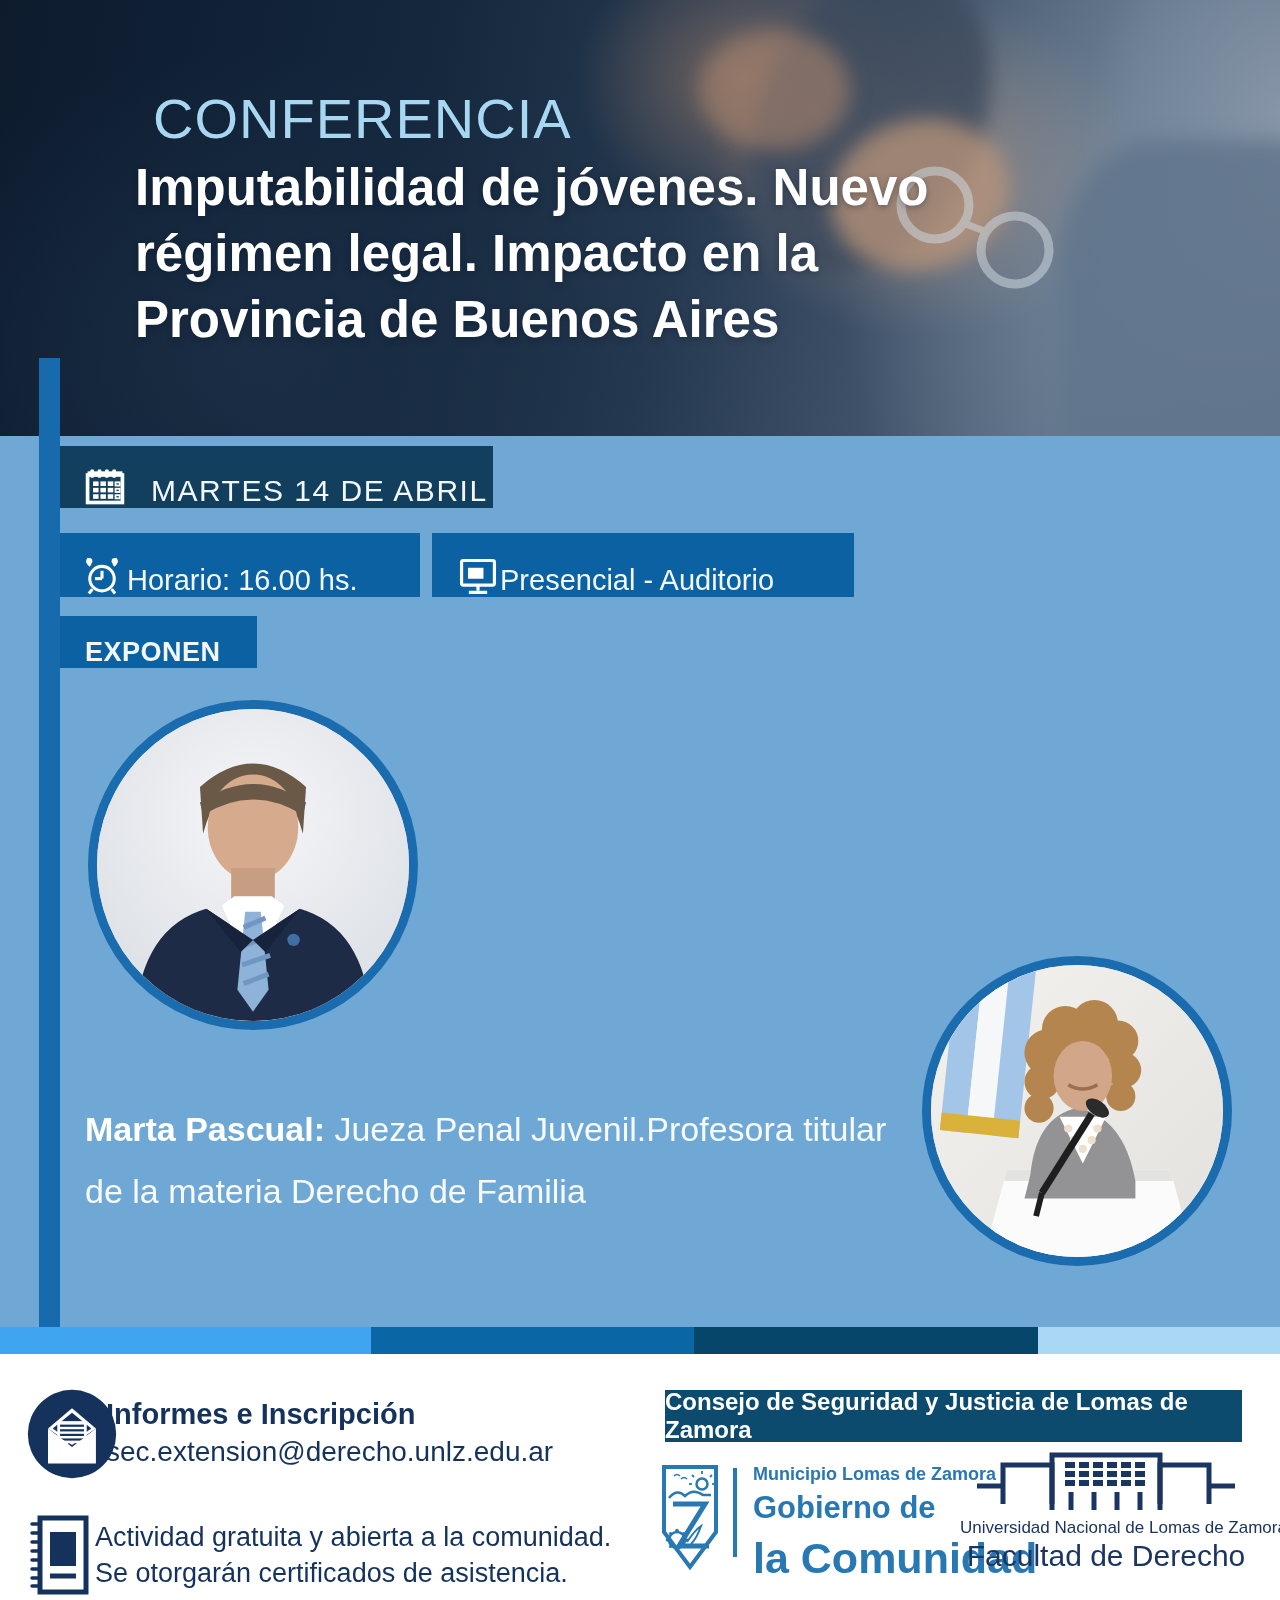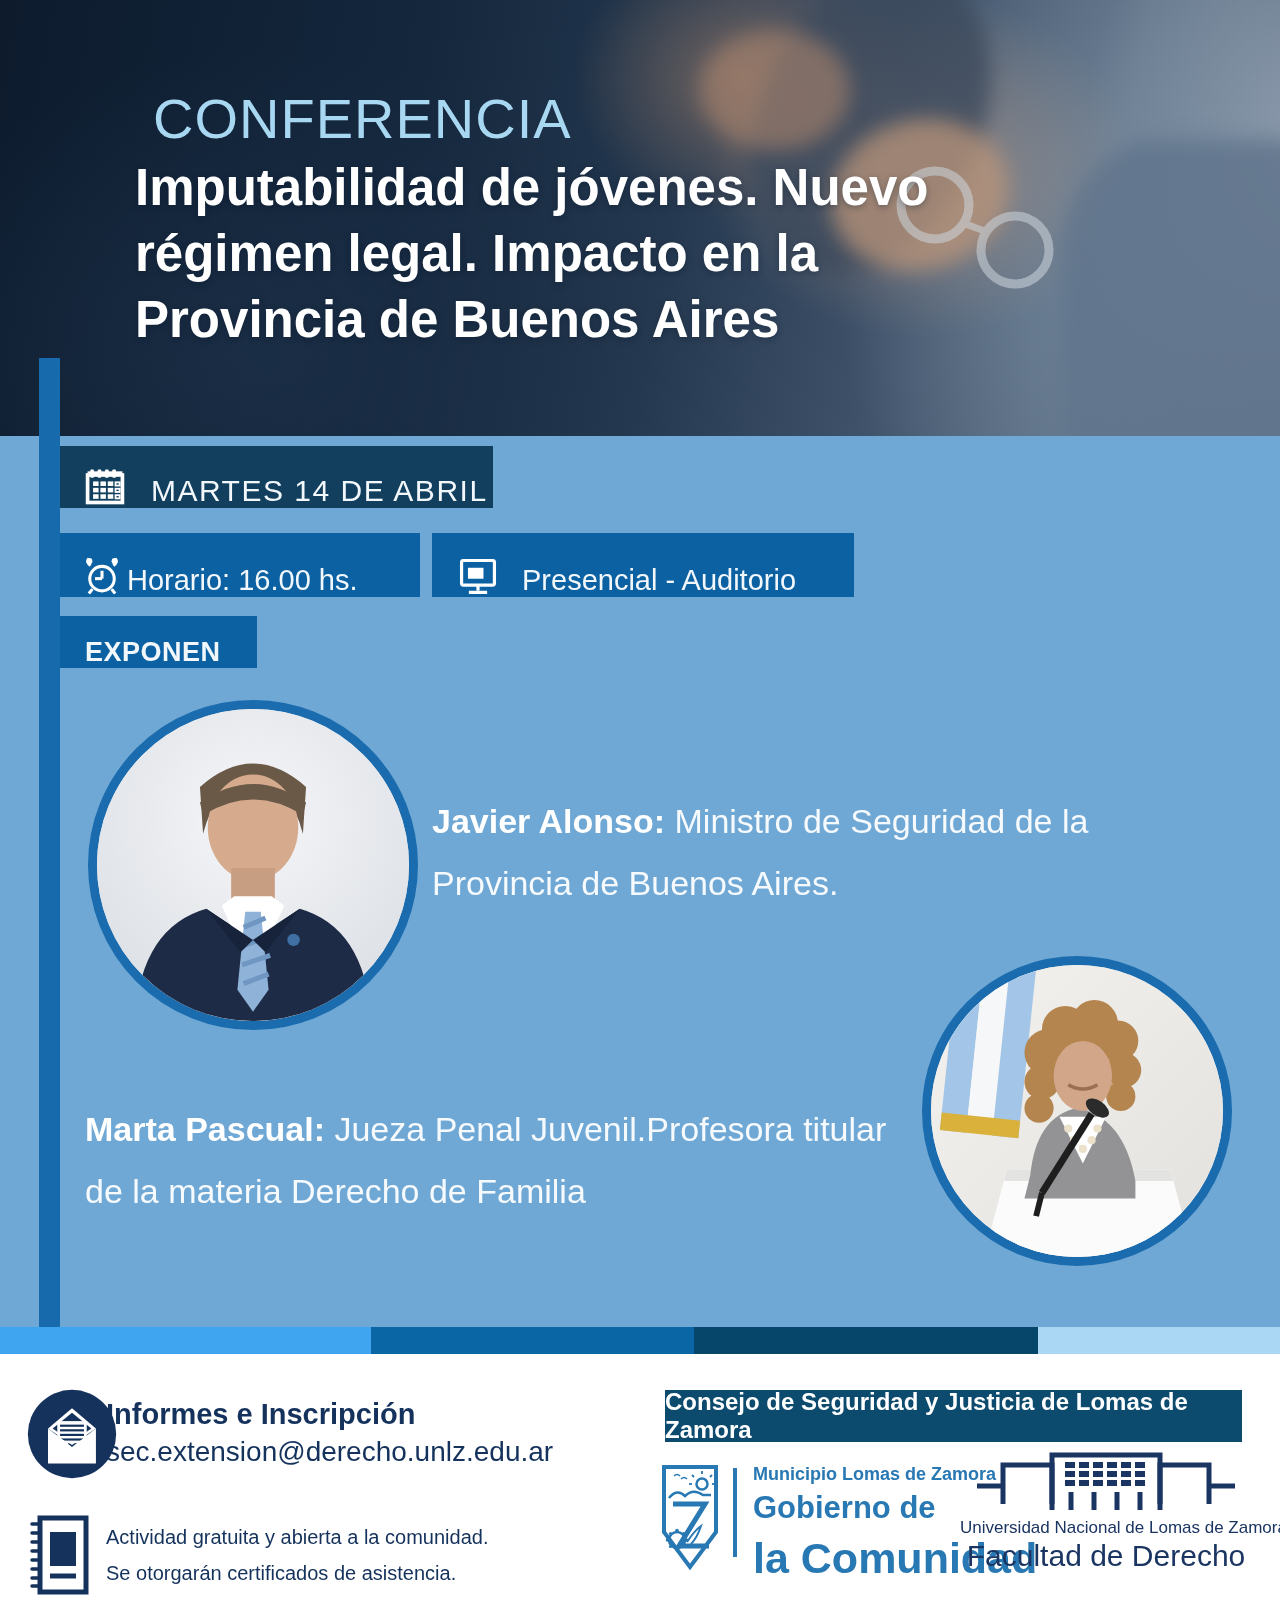--- a/index.html
+++ b/index.html
@@ -27,21 +27,21 @@
 
   
   .stripe{position:absolute;left:39px;top:358px;width:21px;height:969px;background:#176BAC;z-index:3;}
   .bar{position:absolute;display:flex;align-items:flex-end;color:#F2F7FC;z-index:2;}
   .bar .ic{flex:0 0 auto;display:flex;align-items:center;justify-content:center;}
   .date-bar{left:57px;top:446px;width:436px;height:62px;background:#123F5D;padding-left:26px;box-sizing:border-box;
             font-size:30px;letter-spacing:1.5px;gap:24px;}
   .time-bar{left:57px;top:533px;width:363px;height:64px;background:#0B61A1;padding-left:24px;box-sizing:border-box;
             font-size:29px;gap:4px;}
   .mode-bar{left:432px;top:533px;width:422px;height:64px;background:#0B61A1;padding-left:24px;box-sizing:border-box;
-            font-size:29px;gap:22px;}
+            font-size:29px;}
   .exponen{left:57px;top:616px;width:200px;height:52px;background:#0B61A1;padding-left:28px;box-sizing:border-box;
            font-size:27px;font-weight:bold;letter-spacing:.5px;}
 
   
   .avatar{position:absolute;border-radius:50%;border:9px solid #1A6CAE;overflow:hidden;background:#e8eaee;z-index:2;}
   .avatar svg{display:block;width:100%;height:100%;}
   .avatar1{left:88px;top:700px;width:312px;height:312px;}
   .avatar2{left:922px;top:956px;width:292px;height:292px;}
   .speaker{position:absolute;color:#F6FAFD;font-size:34px;line-height:62px;z-index:2;}
   .speaker .name{font-weight:bold;color:#FFFFFF;}
@@ -54,21 +54,21 @@
   .band .s2{width:323px;background:#0A66A4;}
   .band .s3{width:344px;background:#06466B;}
   .band .s4{width:242px;background:#A9D7F4;}
 
   
   .footer{position:absolute;left:0;top:1354px;width:1280px;height:246px;background:#FFFFFF;z-index:2;}
   .mail-badge{position:absolute;left:26px;top:34px;width:92px;height:92px;}
   .contact-head{position:absolute;left:106px;top:44px;font-size:29px;font-weight:bold;color:#14325C;}
   .contact-email{position:absolute;left:106px;top:82px;font-size:28px;color:#14325C;}
   .note-icon{position:absolute;left:28px;top:160px;}
-  .note{position:absolute;left:106px;top:165px;font-size:20px;line-height:36px;color:#14325C;white-space:pre-line;}
+  .note{position:absolute;left:95px;top:165px;font-size:27px;line-height:36px;color:#14325C;white-space:pre-line;}
   .council{position:absolute;left:665px;top:36px;width:577px;height:52px;background:#0c4a6e;color:#FFFFFF;
            display:flex;align-items:center;justify-content:center;font-size:24px;font-weight:bold;}
   .muni{position:absolute;left:661px;top:110px;display:flex;align-items:stretch;}
   .muni-shield{flex:0 0 auto;margin-right:14px;}
   .muni-div{width:4px;background:#2878B3;margin:4px 16px 18px 0;}
   .muni-text{color:#2878B3;}
   .muni-l1{font-size:18px;font-weight:bold;margin-top:0px;}
   .muni-l2{font-size:31px;font-weight:bold;line-height:33px;margin-top:6px;}
   .muni-l3{font-size:43px;font-weight:bold;line-height:33px;margin-top:18px;}
   .uni{position:absolute;left:960px;top:98px;width:292px;text-align:center;color:#1B3562;}
@@ -183,24 +183,20 @@
       <path d="M12 100 Q14 70 35 64 L50 74 L65 64 Q86 70 88 100 Z" fill="#1d2b46"></path>
       <path d="M40 63 L50 86 L60 63 L56 60 H44 Z" fill="#ffffff"></path>
       <path d="M47.5 65 H52.5 L55 90 L50 97 L45 90 Z" fill="#8fb2d8"></path>
       <path d="M47 70 L54 67 M46.5 76 L55 73 M46.5 82 L55.5 79 M47 88 L55 85" stroke="#7097c2" stroke-width="1.6"></path>
       <path d="M35 64 L46 78 L50 74 Z" fill="#16233b"></path>
       <path d="M65 64 L54 78 L50 74 Z" fill="#16233b"></path>
       <circle cx="63" cy="74" r="2" fill="#3f6fa3"></circle>
     </svg>
   </div>
 
-  <div class="speaker speaker1">
-    <span class="name">Javier Alonso:</span>
-    <span>Ministro de Seguridad de la Provincia de Buenos Aires.</span>
-  </div>
 
   <div class="speaker speaker2">
     <span class="name">Marta Pascual:</span>
     <span>Jueza Penal Juvenil.Profesora titular de la materia Derecho de Familia</span>
   </div>
 
   <div class="avatar avatar2">
     <svg viewBox="0 0 100 100">
       <defs>
         <linearGradient id="bg2" x1="0" y1="0" x2="1" y2="1">

